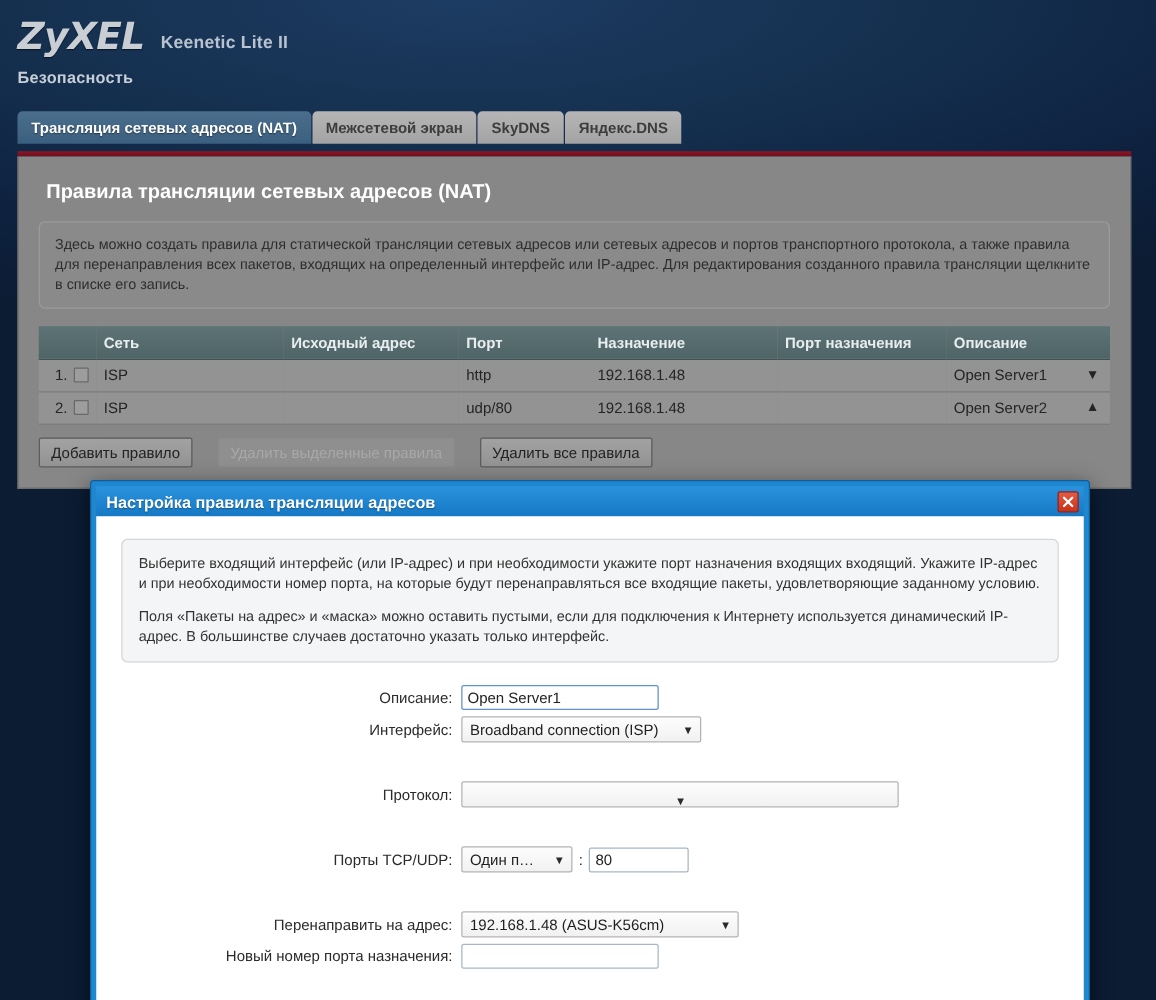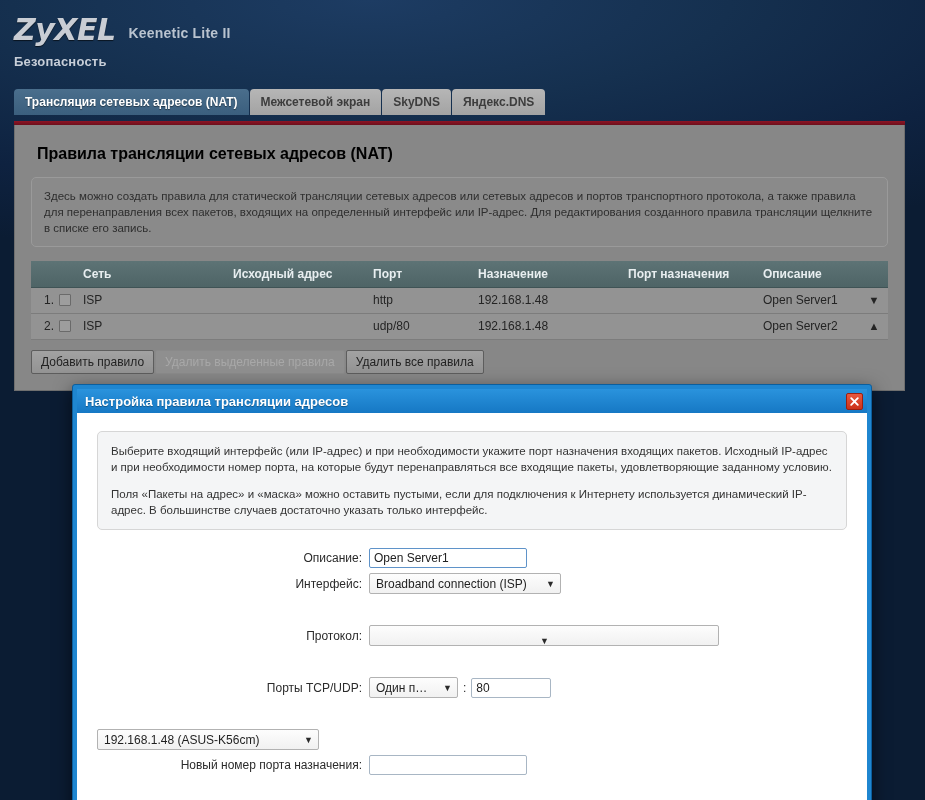--- a/index.html
+++ b/index.html
@@ -97,21 +97,21 @@
     width: 891px;
     background: #878787;
     padding: 14px 16px 16px 16px;
     border: 1px solid #6f6f6f;
     border-top: none;
   }
   .panel h2 {
     margin: 6px 0 14px 6px;
     font-size: 16px;
     font-weight: bold;
-    color: #000000;
+    color: #ffffff;
   }
   .infobox {
     border: 1px solid #9a9a9a;
     border-radius: 5px;
     background: #8a8a8a;
     padding: 10px 12px;
     font-size: 11.5px;
     line-height: 16px;
     color: #2e2e2e;
   }
@@ -162,21 +162,21 @@
   .col-src   { width: 140px; }
   .col-port  { width: 105px; }
   .col-dest  { width: 150px; }
   .col-dport { width: 135px; }
   .col-desc  { }
 
   
   .panel-btns {
     margin-top: 10px;
     display: flex;
-    gap: 1px;
+    gap: 20px;
   }
   .btn {
     font-family: "Liberation Sans", sans-serif;
     font-size: 12px;
     color: #222;
     background: linear-gradient(to bottom, #a2a2a2 0%, #939393 100%);
     border: 1px solid #5d5d5d;
     border-radius: 2px;
     padding: 4px 9px;
     cursor: pointer;
@@ -400,21 +400,21 @@
     <span class="t">Настройка правила трансляции адресов</span>
     <span class="close-btn">
       <svg width="11" height="11" viewBox="0 0 11 11" aria-hidden="true">
         <path d="M2.2 2.2 L8.8 8.8 M8.8 2.2 L2.2 8.8" stroke="#ffffff" stroke-width="1.9" stroke-linecap="round"></path>
       </svg>
     </span>
   </div>
 
   <div class="modal-body">
     <div class="dlg-info">
-      <p>Выберите входящий интерфейс (или IP-адрес) и при необходимости укажите порт назначения входящих пакетов. Исходный IP-адрес и при необходимости номер порта, на которые будут перенаправляться все входящие пакеты, удовлетворяющие заданному условию.</p>
+      <p>Выберите входящий интерфейс (или IP-адрес) и при необходимости укажите порт назначения входящих входящий. Укажите IP-адрес и при необходимости номер порта, на которые будут перенаправляться все входящие пакеты, удовлетворяющие заданному условию.</p>
       <p>Поля «Пакеты на адрес» и «маска» можно оставить пустыми, если для подключения к Интернету используется динамический IP-адрес. В большинстве случаев достаточно указать только интерфейс.</p>
     </div>
 
     <div class="form">
 
       <div class="frow">
         <div class="flabel">Описание:</div>
         <div class="fctl">
           <input class="txt w-desc focused" type="text" value="Open Server1" style="">
         </div>
@@ -446,20 +446,21 @@
           <div class="sel w-porttype">
             <span class="cv">Один порт</span>
             <span class="ar">▼</span>
           </div>
           <span class="colon">:</span>
           <input class="txt w-port" type="text" value="80" style="">
         </div>
       </div>
 
       <div class="frow gap">
+        <div class="flabel">Перенаправить на адрес:</div>
         <div class="fctl">
           <div class="sel w-redirect">
             <span class="cv">192.168.1.48 (ASUS-K56cm)</span>
             <span class="ar">▼</span>
           </div>
         </div>
       </div>
 
       <div class="frow">
         <div class="flabel">Новый номер порта назначения:</div>

